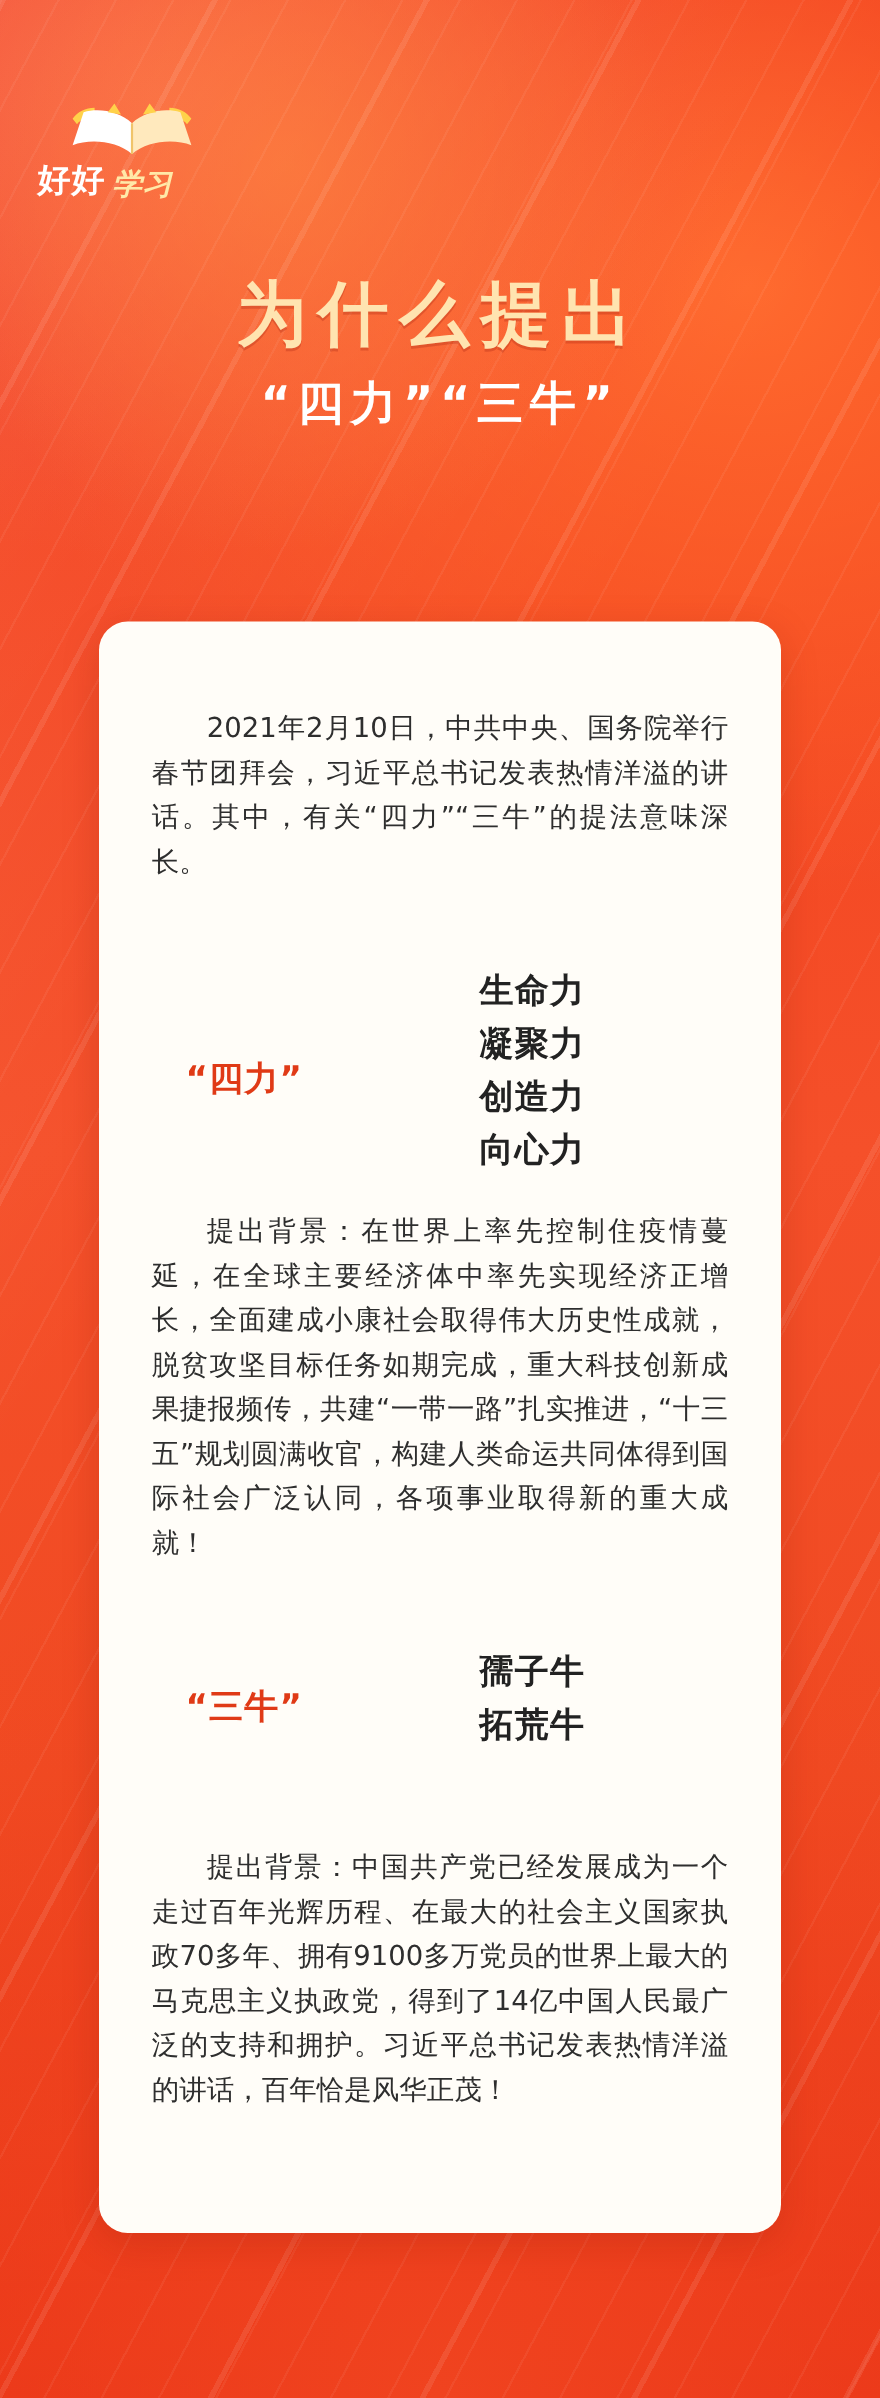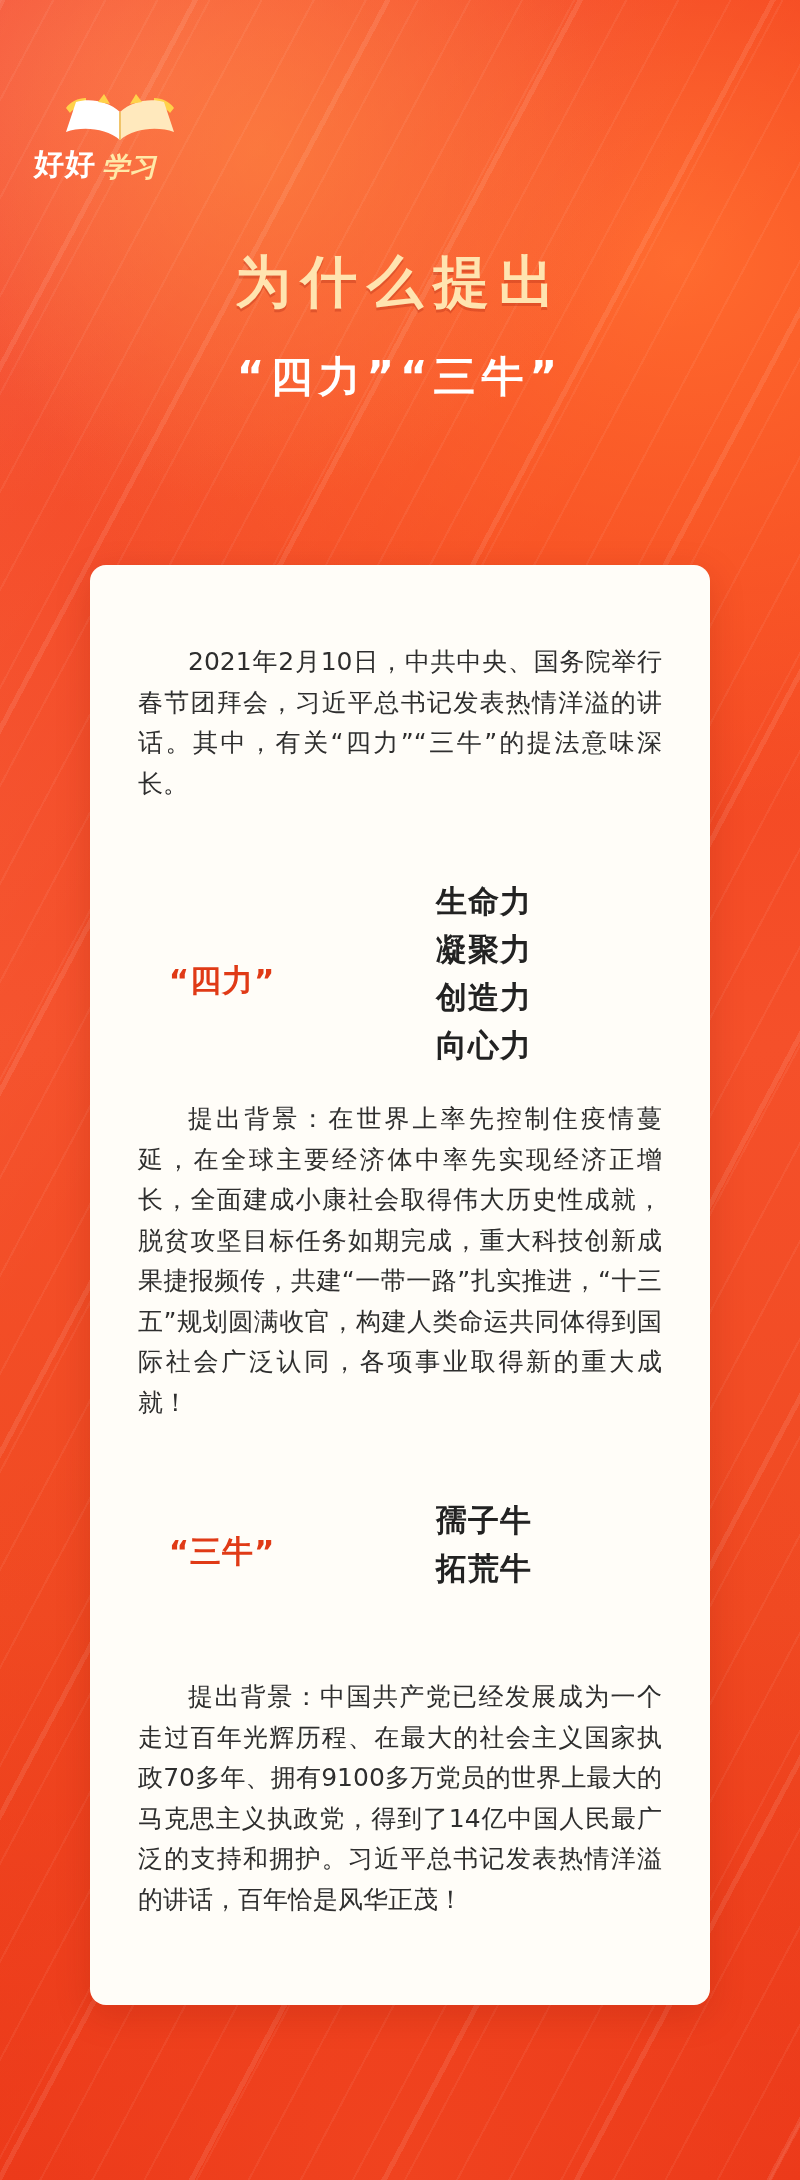--- a/index.html
+++ b/index.html
@@ -102,48 +102,48 @@
 
   
   .headline {
     position: absolute;
     top: 248px;
     left: 0;
     width: 800px;
     text-align: center;
   }
   .headline .h-main {
-    font-size: 56px;
+    font-size: 64px;
     font-weight: bold;
     color: #ffe4b0;
     letter-spacing: 10px;
     line-height: 1.2;
     text-shadow: 0 3px 0 rgba(150,25,10,0.25);
     font-family: "DejaVu Sans", "Liberation Sans", sans-serif;
   }
   .headline .h-sub {
-    margin-top: 34px;
+    margin-top: 14px;
     font-size: 42px;
     font-weight: bold;
     color: #ffffff;
     letter-spacing: 6px;
     font-family: "DejaVu Sans", "Liberation Sans", sans-serif;
   }
 
   
   .card {
     position: absolute;
     left: 90px;
     top: 565px;
     width: 620px;
     min-height: 1420px;
     background: #fffdf8;
-    border-radius: 16px;
+    border-radius: 26px;
     box-shadow: 0 10px 34px rgba(140,25,10,0.22);
-    padding: 52px 48px 60px 48px;
+    padding: 52px 48px 85px 48px;
     box-sizing: border-box;
   }
 
   .para {
     font-size: 25px;
     line-height: 1.62;
     color: #2e2e2e;
     text-align: justify;
     text-indent: 2em;
     font-family: "DejaVu Sans", "Liberation Sans", sans-serif;

